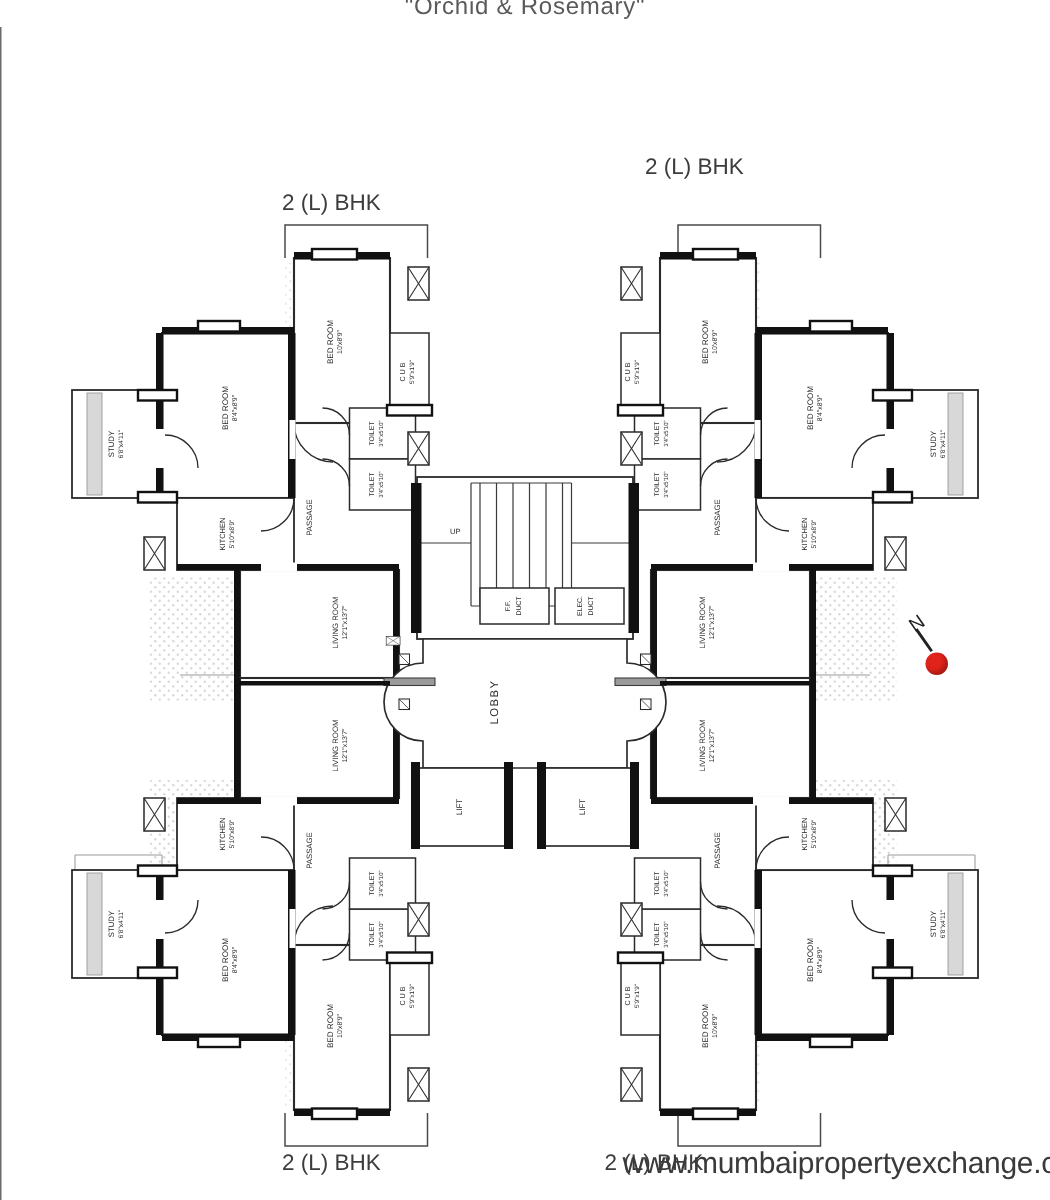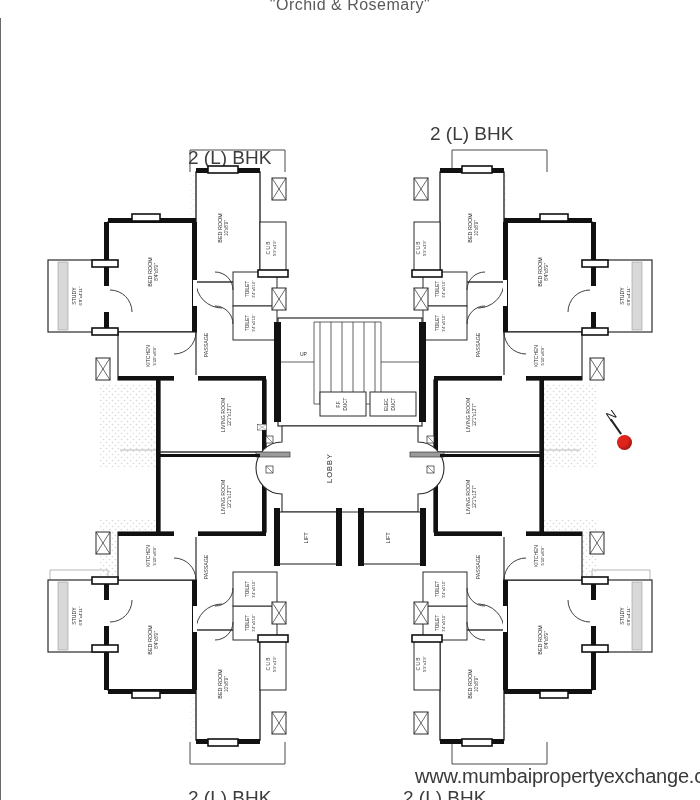--- a/index.html
+++ b/index.html
@@ -7,21 +7,21 @@
     width:700px;height:800px;position:relative;overflow:hidden;
     font-family:"Liberation Sans", sans-serif;color:#333;
   }
   #plan{position:absolute;left:0;top:0;width:700px;height:800px;}
 
   .title{
     position:absolute;left:0;top:-4px;width:700px;text-align:center;
     font-size:16px;color:#5a5a5a;letter-spacing:.5px;
   }
   .bhk{
-    position:absolute;font-size:19px;color:#3c3c3c;white-space:nowrap;margin-top:20px;
+    position:absolute;font-size:15px;color:#3c3c3c;white-space:nowrap;
   }
   .bhk.tl{left:188px;top:127px;}
   .bhk.tr{left:430px;top:103px;}
   .bhk.bl{left:188px;top:767px;}
   .bhk.br{left:403px;top:767px;}
 
   .watermark{
     position:absolute;left:415px;top:765px;width:285px;
     font-size:20px;font-weight:normal;color:#3a3a3a;white-space:nowrap;
     letter-spacing:-.2px;

